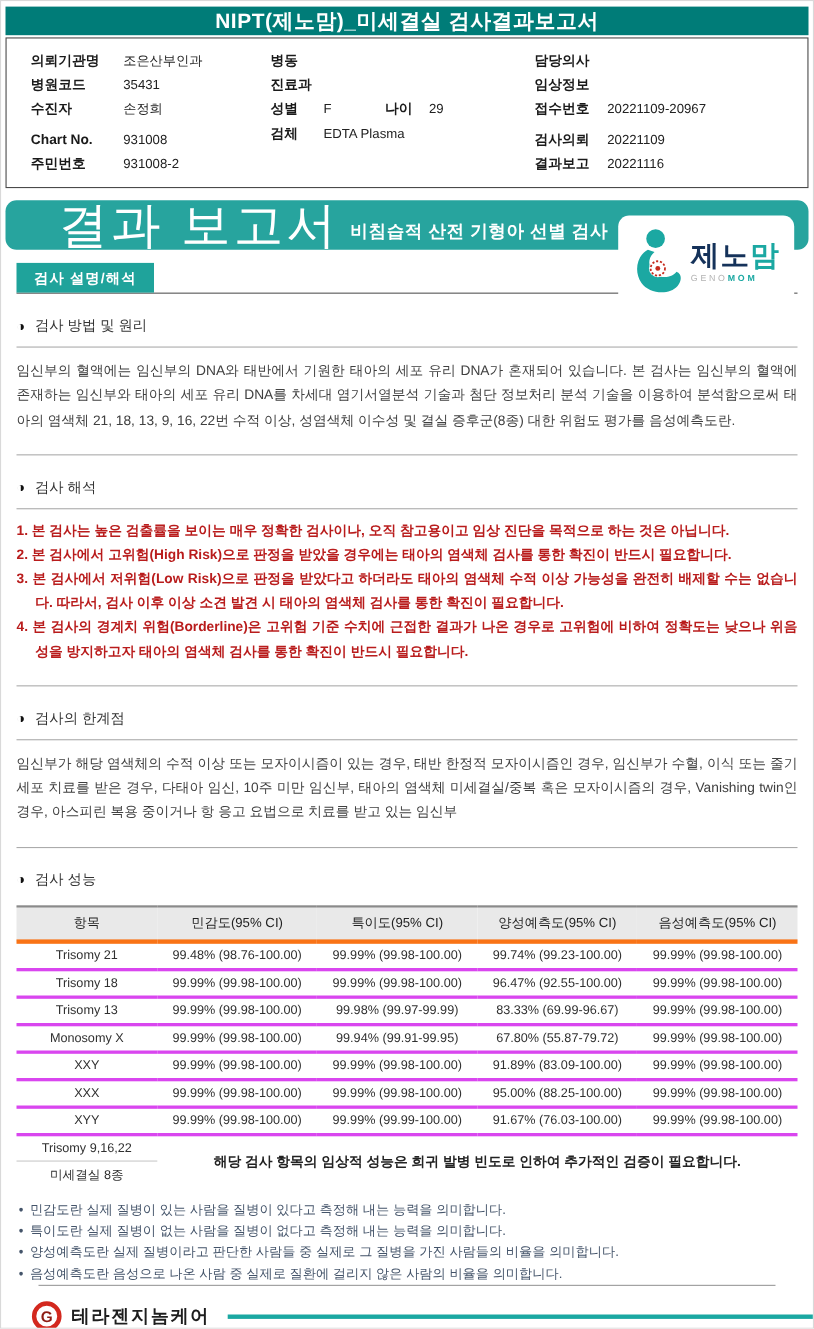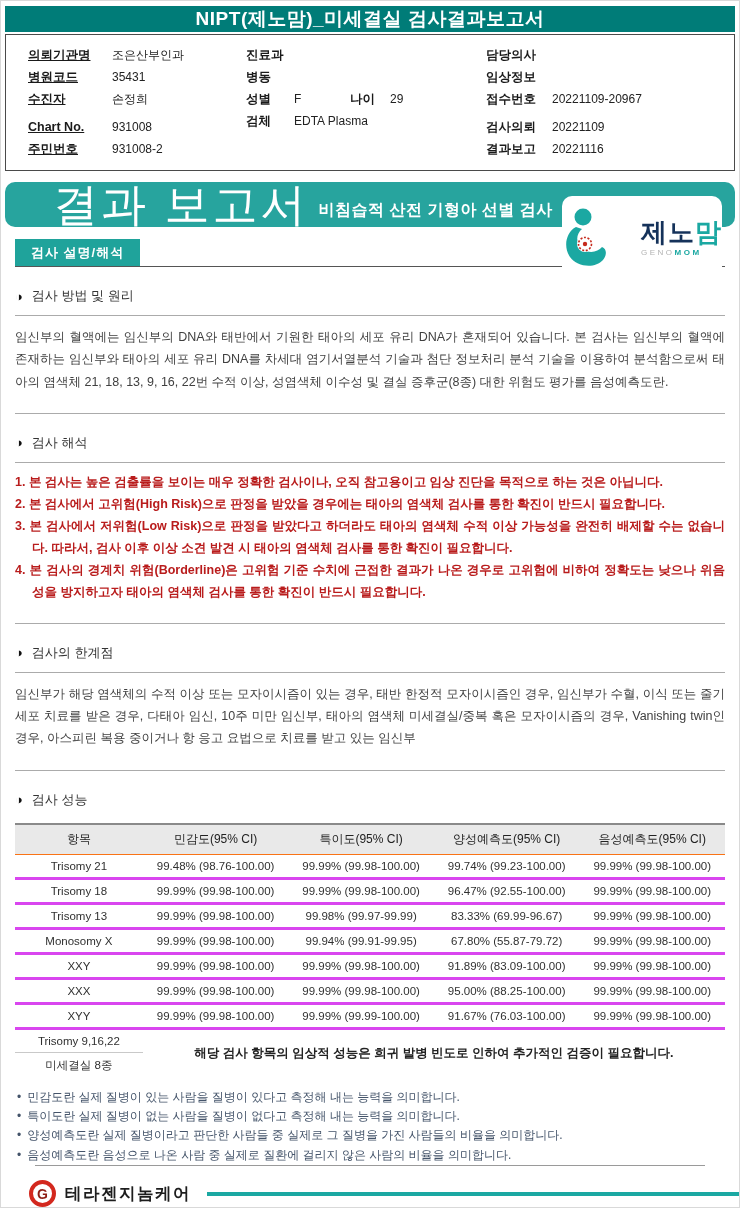--- a/index.html
+++ b/index.html
@@ -12,40 +12,40 @@
   .title-bar { margin:5px 4px 2px; background:#007C78; height:36px;
                display:flex; align-items:center; justify-content:center; }
   .title-bar span { color:#fff; font-size:19px; font-weight:bold; letter-spacing:.5px; }
 
   
   .info-box { margin:0 4px; border:1px solid #4a4a4a; padding:9px 14px 10px 22px;
               display:flex; font-size:12px; color:#222; }
   .info-row { display:flex; align-items:baseline; line-height:22px; white-space:nowrap; }
   .info-row .lbl { font-weight:bold; font-size:12.5px; color:#1a1a1a; }
   .col1 { width:218px; }
-  .col1 .lbl { width:84px;text-decoration:underline; }
+  .col1 .lbl { width:84px; }
   .col2 { width:240px; }
   .col2 .lbl { width:48px; }
   .col2 .lbl2 { font-weight:bold; font-size:12.5px; color:#1a1a1a; width:40px; margin-left:26px; }
   .col2 .val { min-width:30px; }
   .col3 { flex:1; }
   .col3 .lbl { width:66px; }
   .gap-row { height:6px; }
 
   
   .gray-strip { height:10px; background:#d8d8d8; margin-top:4px; }
 
   
   .banner { margin:7px 4px 0; background:#27A49E; border-radius:10px; height:112px;
             position:relative; display:flex; align-items:center; }
   .banner-text { display:flex; align-items:flex-end; margin-left:48px; }
   .banner-title { color:#fff; font-size:45px; font-weight:normal; letter-spacing:3px; line-height:1; }
   .banner-subtitle { color:#fff; font-size:16px; font-weight:bold; margin:0 0 6px 10px; letter-spacing:.5px; }
   .logo-card { position:absolute; right:13px; top:14px; width:160px; height:84px; background:#fff;
-               border-radius:10px; display:flex; align-items:center; justify-content:space-between; gap:5px; }
+               border-radius:10px; display:flex; align-items:center; justify-content:center; gap:5px; }
   .logo-kor { font-size:26px; font-weight:bold; line-height:1; letter-spacing:1px; }
   .kor-a { color:#15325a; }
   .kor-b { color:#1BA8A2; }
   .logo-eng { font-size:8px; letter-spacing:2.5px; margin-top:3px; }
   .eng-a { color:#b2b2b2; }
   .eng-b { color:#1BA8A2; font-weight:bold; }
 
   
   .content { padding:0 14px; }
   .section-tab-row { margin-top:12px; border-bottom:1px solid #555; }
@@ -54,21 +54,21 @@
 
   .sub-title { margin:20px 0 0; font-size:13px; color:#333; display:flex; align-items:center; }
   .sub-title .bullet { font-size:13px; color:#111; margin-right:9px; }
   .rule { border:none; border-top:1px solid #ababab; margin:10px 0 0; }
   .body-text { font-size:12.5px; line-height:1.78; text-align:justify; color:#404040; padding:10px 0; }
   .list { padding:8px 0 10px; }
   .list-item { font-size:12.5px; line-height:1.76; color:#b91c1c; padding-left:17px; text-indent:-17px; text-align:justify;font-weight:bold; }
 
   
   .perf-table { width:100%; border-collapse:collapse; margin-top:14px; }
-  .perf-table th { background:#e9e9e9; border-top:2px solid #8a8a8a; border-bottom:1px solid #f97316;
+  .perf-table th { background:#e9e9e9; border-top:2px solid #8a8a8a; border-bottom:4px solid #f97316;
                    font-size:12px; font-weight:normal; color:#222; padding:6px 2px; }
   .perf-table td { font-size:11.5px; color:#303030; text-align:center; padding:5px 2px;
                    border-bottom:3px solid #d946ef; white-space:nowrap; }
   .perf-table th:first-child, .perf-table td:first-child { width:18%; }
   .perf-table tr.special td.item-cell { border-bottom:1px solid #c9c9c9; }
   .perf-table tr.special:last-child td.item-cell { border-bottom:none; }
   .perf-table td.note-cell { border-bottom:none; font-size:12.5px; font-weight:600; color:#222; white-space:normal; }
 
   
   .footnotes { margin-top:10px; }
@@ -114,25 +114,25 @@
           <span class="lbl">Chart No.</span>
           <span class="val">931008</span>
         </div>
       <div class="info-row">
           <span class="lbl">주민번호</span>
           <span class="val">931008-2</span>
         </div>
     </div>
     <div class="info-col col2">
       <div class="info-row">
+          <span class="lbl">병동</span>
+          <span class="val"></span>
+        </div>
+      <div class="info-row">
           <span class="lbl">진료과</span>
-          <span class="val"></span>
-        </div>
-      <div class="info-row">
-          <span class="lbl">병동</span>
           <span class="val"></span>
         </div>
       <div class="info-row">
           <span class="lbl">성별</span>
           <span class="val">F</span>
           <span class="lbl2">나이</span>
           <span class="val">29</span>
         </div>
       <div class="info-row">
           <span class="lbl">검체</span>

